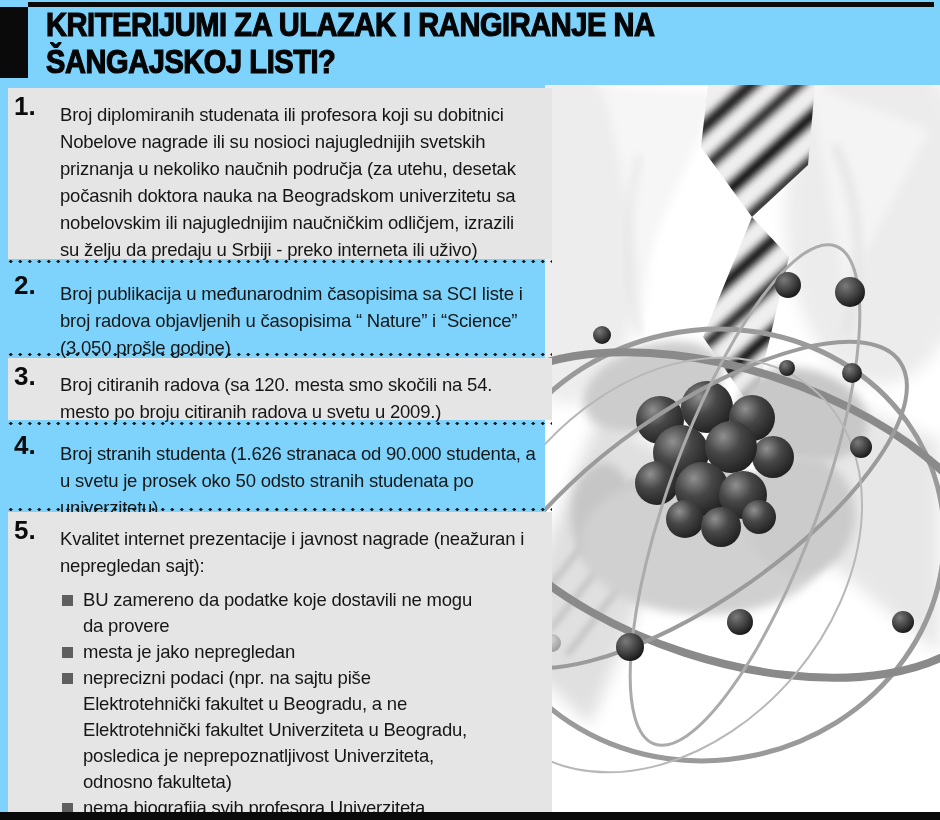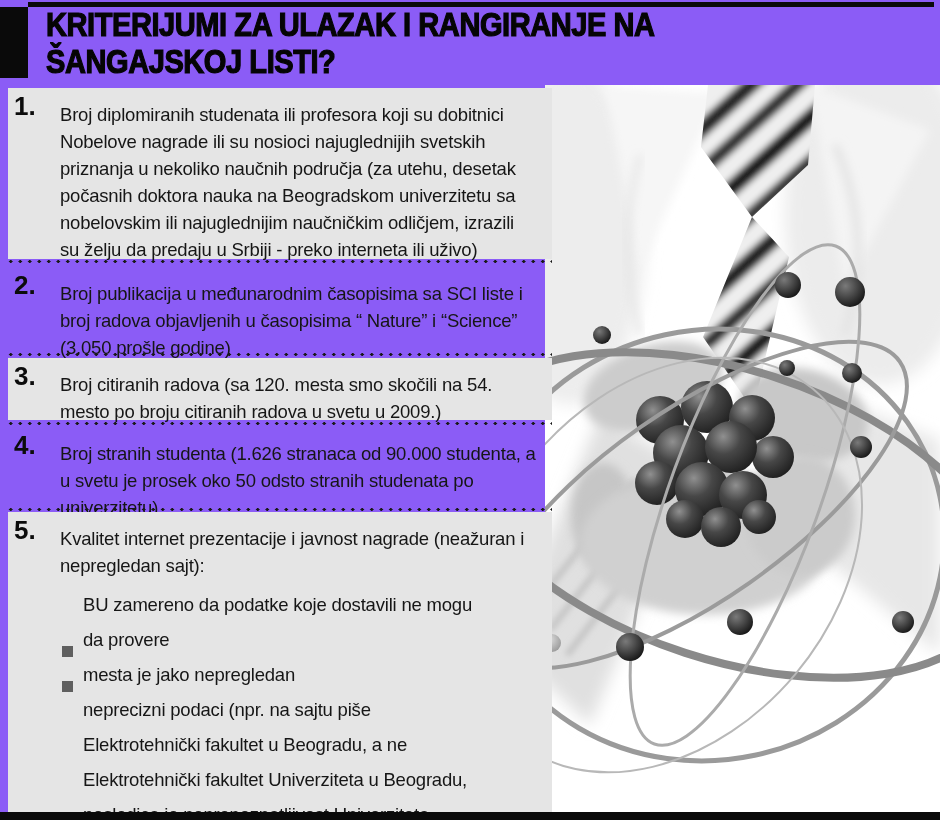--- a/index.html
+++ b/index.html
@@ -1,36 +1,36 @@
 <!DOCTYPE html>
 <html><head>
 <meta charset="utf-8">
 <style>
   html,body{margin:0;padding:0;background:#fff;}
-  .page{position:relative;width:940px;height:820px;background:#8b5cf6;overflow:hidden;
+  .page{position:relative;width:940px;height:820px;background:#7dd3fc;overflow:hidden;
         font-family:"Liberation Sans", sans-serif;color:#161616;}
   .top-rule{position:absolute;left:28px;top:2px;width:906px;height:5px;background:#0a0a0a;}
   .left-bar{position:absolute;left:0;top:7px;width:28px;height:71px;background:#0a0a0a;}
   .title{position:absolute;left:46px;top:6px;margin:0;line-height:37px;
          font-size:33px;font-weight:900;letter-spacing:-0.5px;color:#050505;
          transform:scaleX(0.88);transform-origin:left top;white-space:nowrap;
          -webkit-text-stroke:1.2px #050505;}
   .title span{display:block;}
   .photo{position:absolute;left:545px;top:85px;width:395px;height:727px;}
   .item{position:absolute;left:8px;width:544px;display:flex;box-sizing:border-box;
         padding:5px 4px 4px 6px;}
   .item.shaded{background:#e5e5e5;}
   .num{width:38px;flex:0 0 38px;font-size:26px;font-weight:bold;color:#0c0c0c;line-height:27px;}
   .txt{flex:1;font-size:18.5px;line-height:27px;letter-spacing:-0.2px;max-width:494px;}
   .txt p{margin:8px;}
   .dotsep{position:absolute;left:6px;width:546px;height:5px;
           background-image:radial-gradient(circle,#191919 1.5px,transparent 1.7px);
           background-size:9.5px 5px;background-repeat:repeat-x;background-position:0 0;}
   .bullets{list-style:none;margin:0 0 0 10px;padding:0;}
-  .bullets li{display:flex;align-items:flex-end;line-height:35px;max-width:430px;}
+  .bullets li{display:flex;align-items:flex-start;line-height:26px;max-width:430px;}
   .sq{flex:0 0 11px;width:11px;height:11px;background:#5f5f5f;margin:8px 10px 0 0;}
   .bottom-bar{position:absolute;left:0;top:812px;width:940px;height:8px;background:#0a0a0a;}
 </style>
 </head>
 <body>
 
 <div class="page">
 
   <div class="top-rule"></div>
   <div class="left-bar"></div>

